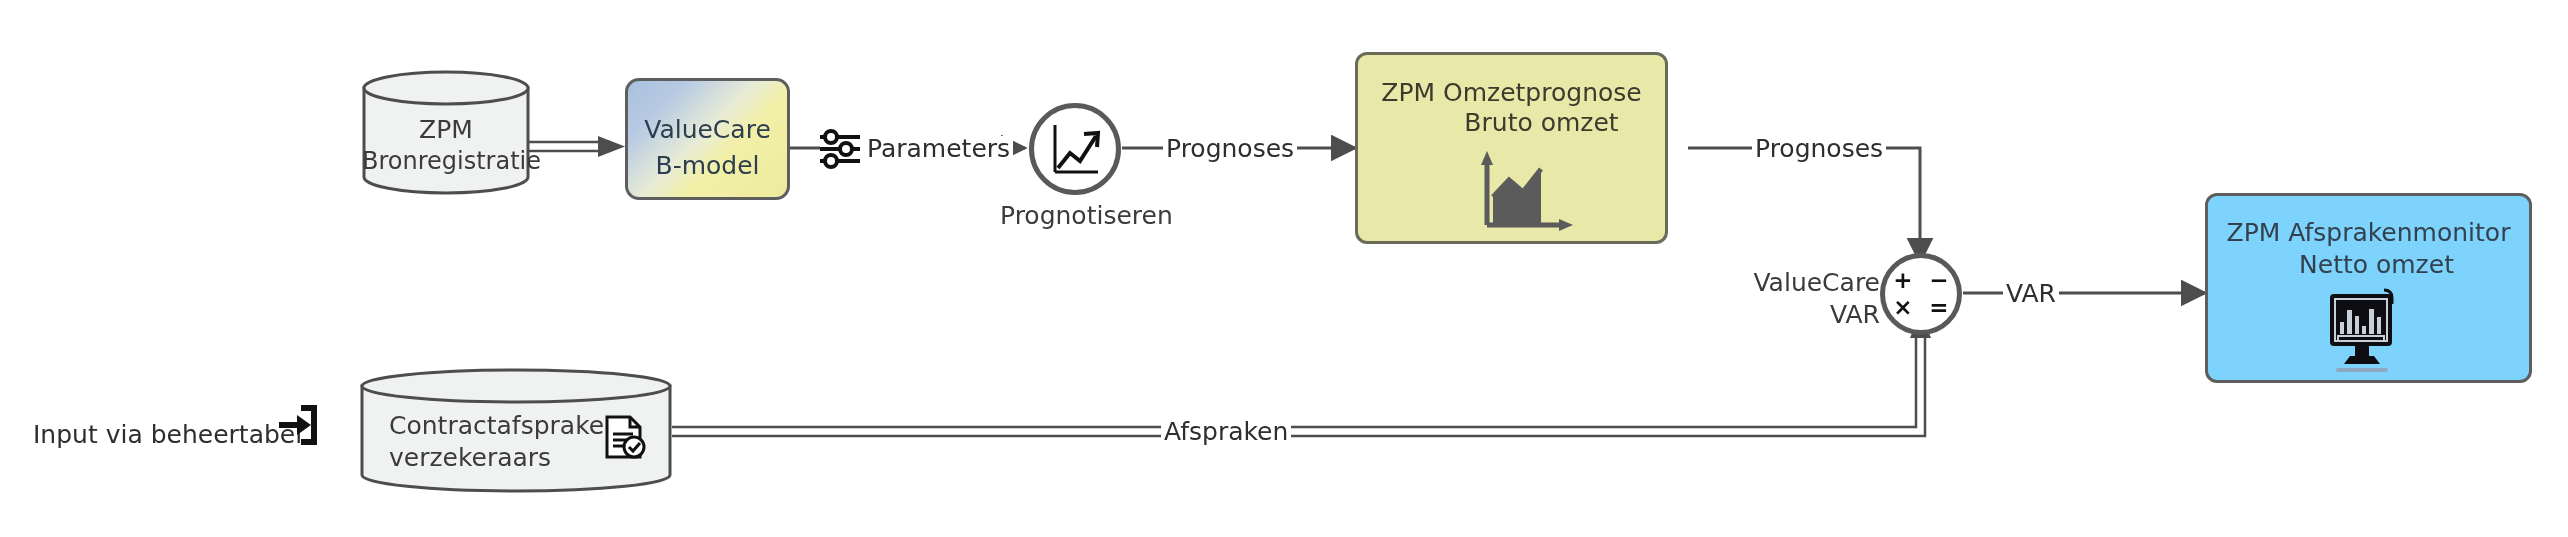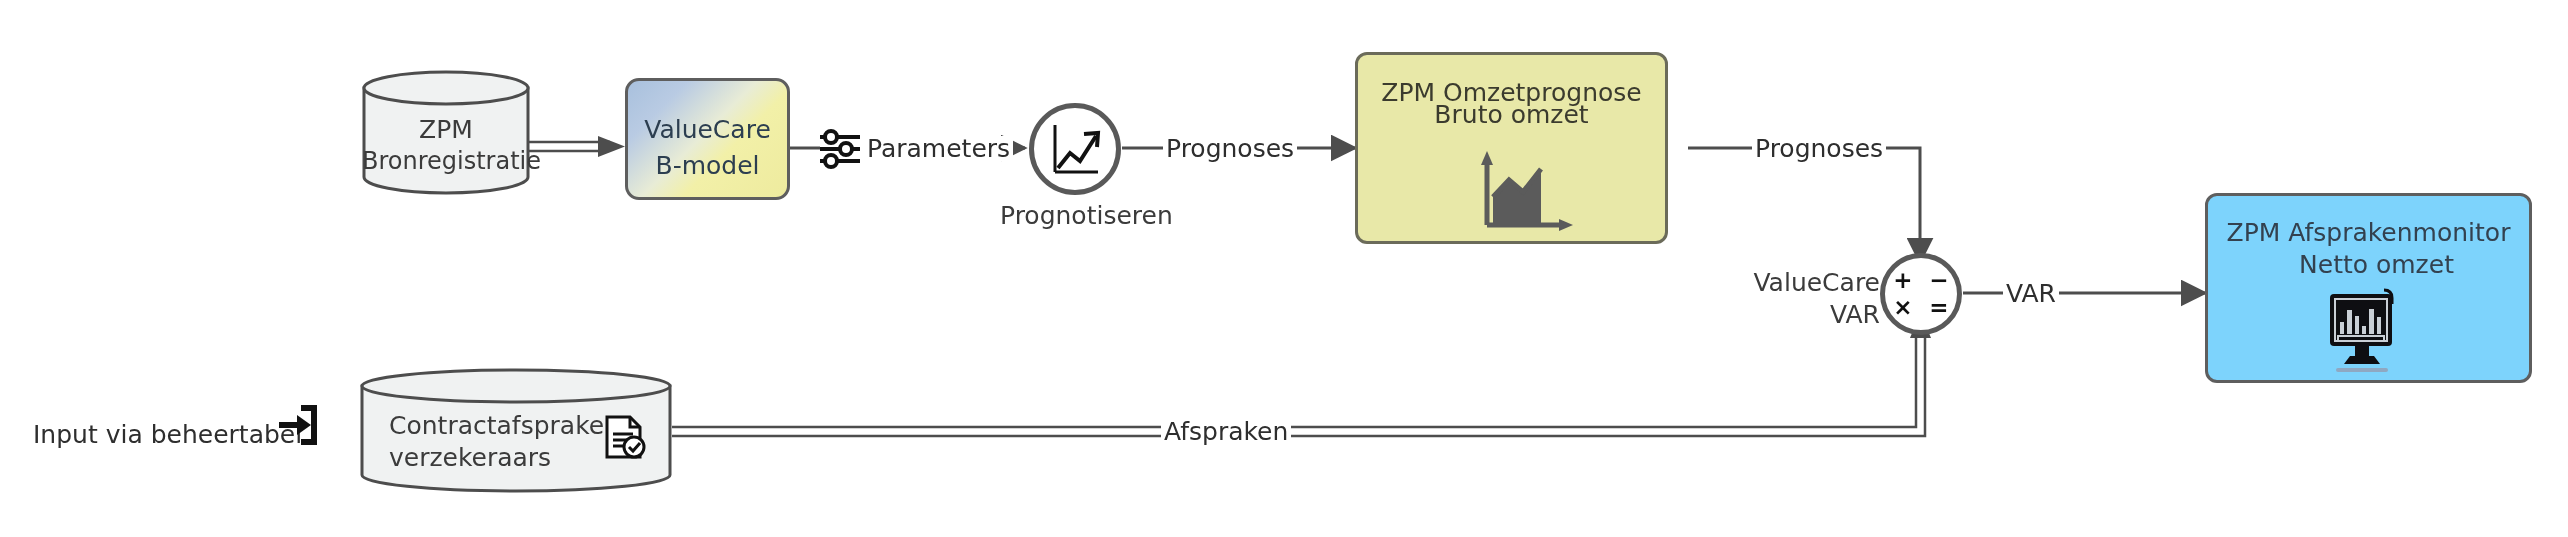--- a/index.html
+++ b/index.html
@@ -208,21 +208,21 @@
       <polyline points="24,60 36,45 46,53 62,28" fill="none" stroke="#111" stroke-width="4"></polyline>
       <path d="M 50 26 L 64 25 L 63 39" fill="none" stroke="#111" stroke-width="4"></path>
     </svg>
   </div>
   <div class="circ-caption" style="left:1000px; top:200px; width:150px;">Prognotiseren</div>
 
   <div class="edge-label" style="left:1163px; top:136px;">Prognoses</div>
 
   <div class="rbox" id="node-omzetprognose" style="left:1355px; top:52px; width:313px; height:192px;">
     <div class="rbox-label" style="top:22px;">ZPM Omzetprognose</div>
-    <div class="rbox-label" style="top:44px;">Bruto omzet</div>
+    <div class="rbox-label" style="top:52px;padding-left:30px;">Bruto omzet</div>
     <svg width="108" height="92" viewBox="0 0 108 92" style="position:absolute;left:113px;top:92px;" xmlns="http://www.w3.org/2000/svg">
       <line x1="16" y1="12" x2="16" y2="78" stroke="#5b5b5b" stroke-width="5"></line>
       <path d="M 10 18 L 16 4 L 22 18 z" fill="#5b5b5b"></path>
       <line x1="16" y1="78" x2="94" y2="78" stroke="#5b5b5b" stroke-width="5"></line>
       <path d="M 88 72 L 102 78 L 88 84 z" fill="#5b5b5b"></path>
       <path d="M 22 50 L 38 33 L 52 45 L 70 22 L 70 76 L 22 76 z" fill="#5b5b5b"></path>
       <polyline points="22,50 38,33 52,45 70,22" fill="none" stroke="#5b5b5b" stroke-width="5"></polyline>
     </svg>
   </div>
 

